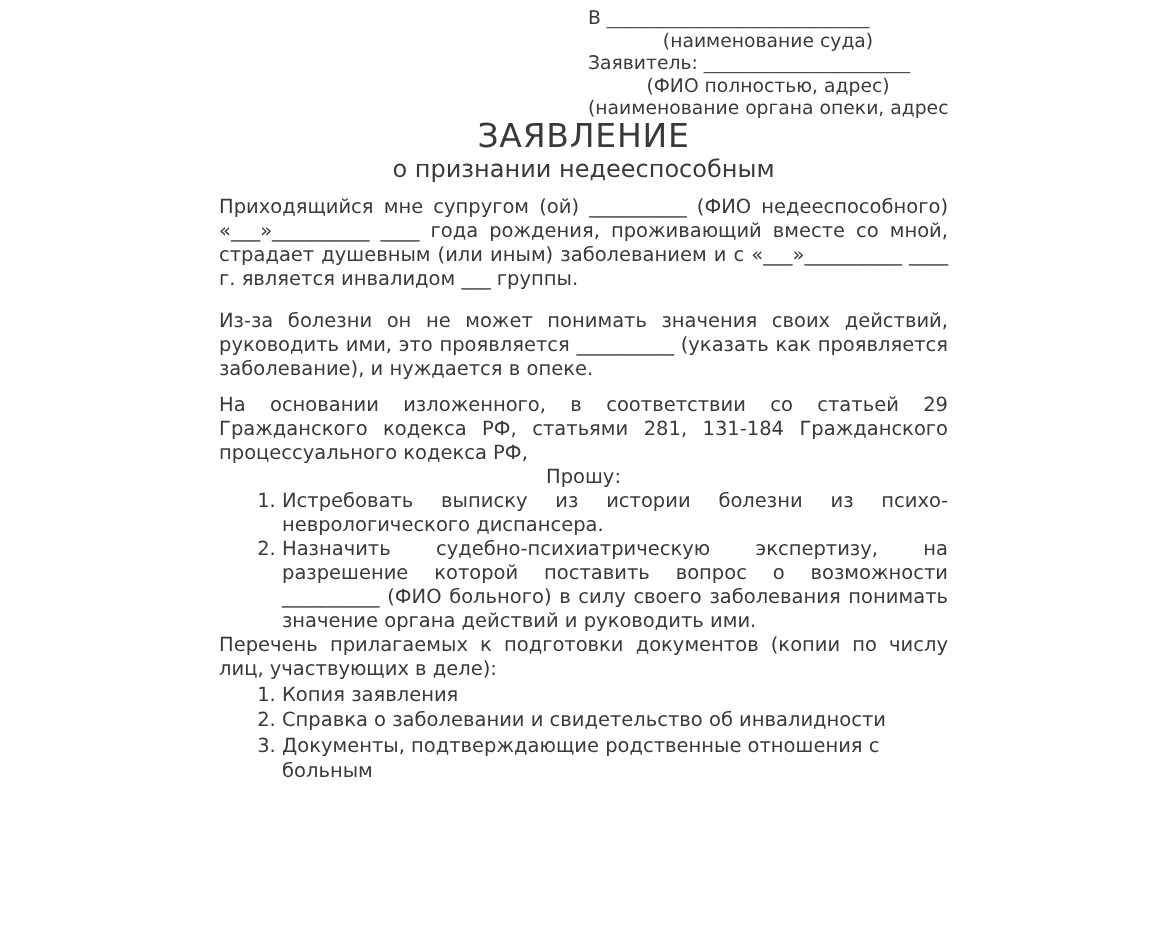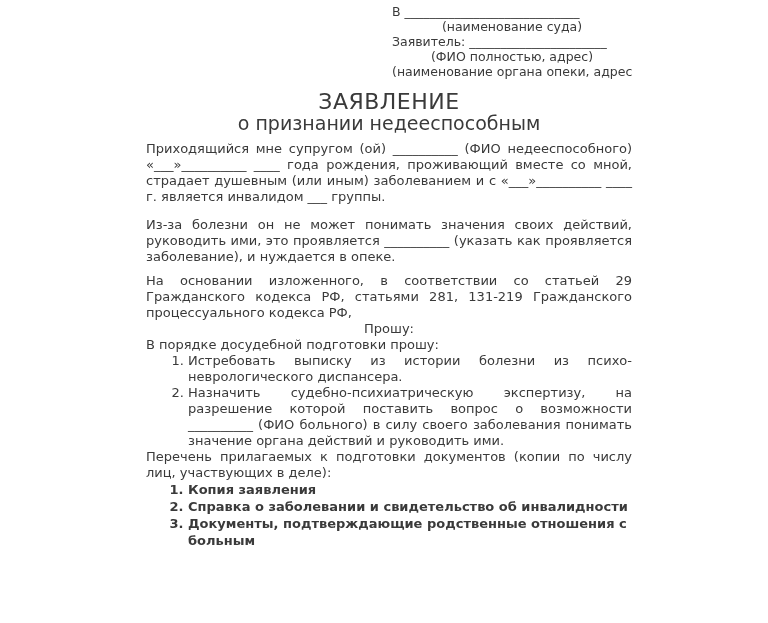--- a/index.html
+++ b/index.html
@@ -35,29 +35,28 @@
     white-space: nowrap;
     overflow: hidden;
   }
   .header-caption {
     text-align: center;
     white-space: nowrap;
     overflow: hidden;
   }
   .title-block {
     text-align: center;
-    margin-top: 10px;
   }
   .doc-title {
     font-size: 22px;
     line-height: 26px;
     letter-spacing: 0.5px;
   }
   .doc-subtitle {
-    font-size: 19px;
+    font-size: 16px;
     line-height: 16px;
   }
   .para {
     text-align: justify;
     margin: 0;
   }
   .mt-first { margin-top: 10px; }
   .mt-para  { margin-top: 12px; }
   .mt-small { margin-top: 8px; }
   .center-line {
@@ -69,21 +68,21 @@
   }
   ol.list li {
     text-align: justify;
     line-height: 16px;
   }
   ol.list.plain li {
     text-align: left;
     line-height: 17px;
   }
   .mt-gap { margin-top: 9px; }
-  .mt-gap2 { margin-top: 10px; font-weight: bold; }
+  .mt-gap2 { margin-top: 10px; }
 </style>
 </head>
 <body>
 
 <div class="page">
   <div class="content">
 
     <div class="header-block">
       <div class="header-line">В ____________________________</div>
       <div class="header-caption">(наименование суда)</div>
@@ -94,26 +93,25 @@
 
     <div class="title-block">
       <div class="doc-title">ЗАЯВЛЕНИЕ</div>
       <div class="doc-subtitle">о признании недееспособным</div>
     </div>
 
     <p class="para mt-first">Приходящийся мне супругом (ой) __________ (ФИО недееспособного) «___»__________ ____ года рождения, проживающий вместе со мной, страдает душевным (или иным) заболеванием и с «___»__________ ____ г. является инвалидом ___ группы.</p>
 
     <p class="para mt-para">Из-за болезни он не может понимать значения своих действий, руководить ими, это проявляется __________ (указать как проявляется заболевание), и нуждается в опеке.</p>
 
-    <p class="para mt-small">На основании изложенного, в соответствии со статьей 29 Гражданского кодекса РФ, статьями 281, 131-219 Гражданского процессуального кодекса РФ,</p>
+    <p class="para mt-small">На основании изложенного, в соответствии со статьей 29 Гражданского кодекса РФ, статьями 281, 131-184 Гражданского процессуального кодекса РФ,</p>
 
     <div class="center-line">Прошу:</div>
 
 
-    <p class="para">В порядке досудебной подготовки прошу:</p>
 
     <ol class="list mt-gap">
       <li>Истребовать выписку из истории болезни из психо-неврологического диспансера.</li>
       <li>Назначить судебно-психиатрическую экспертизу, на разрешение которой поставить вопрос о возможности __________ (ФИО больного) в силу своего заболевания понимать значение органа действий и руководить ими.</li>
     </ol>
 
     <p class="para">Перечень прилагаемых к подготовки документов (копии по числу лиц, участвующих в деле):</p>
 
     <ol class="list plain mt-gap2">
       <li>Копия заявления</li>

